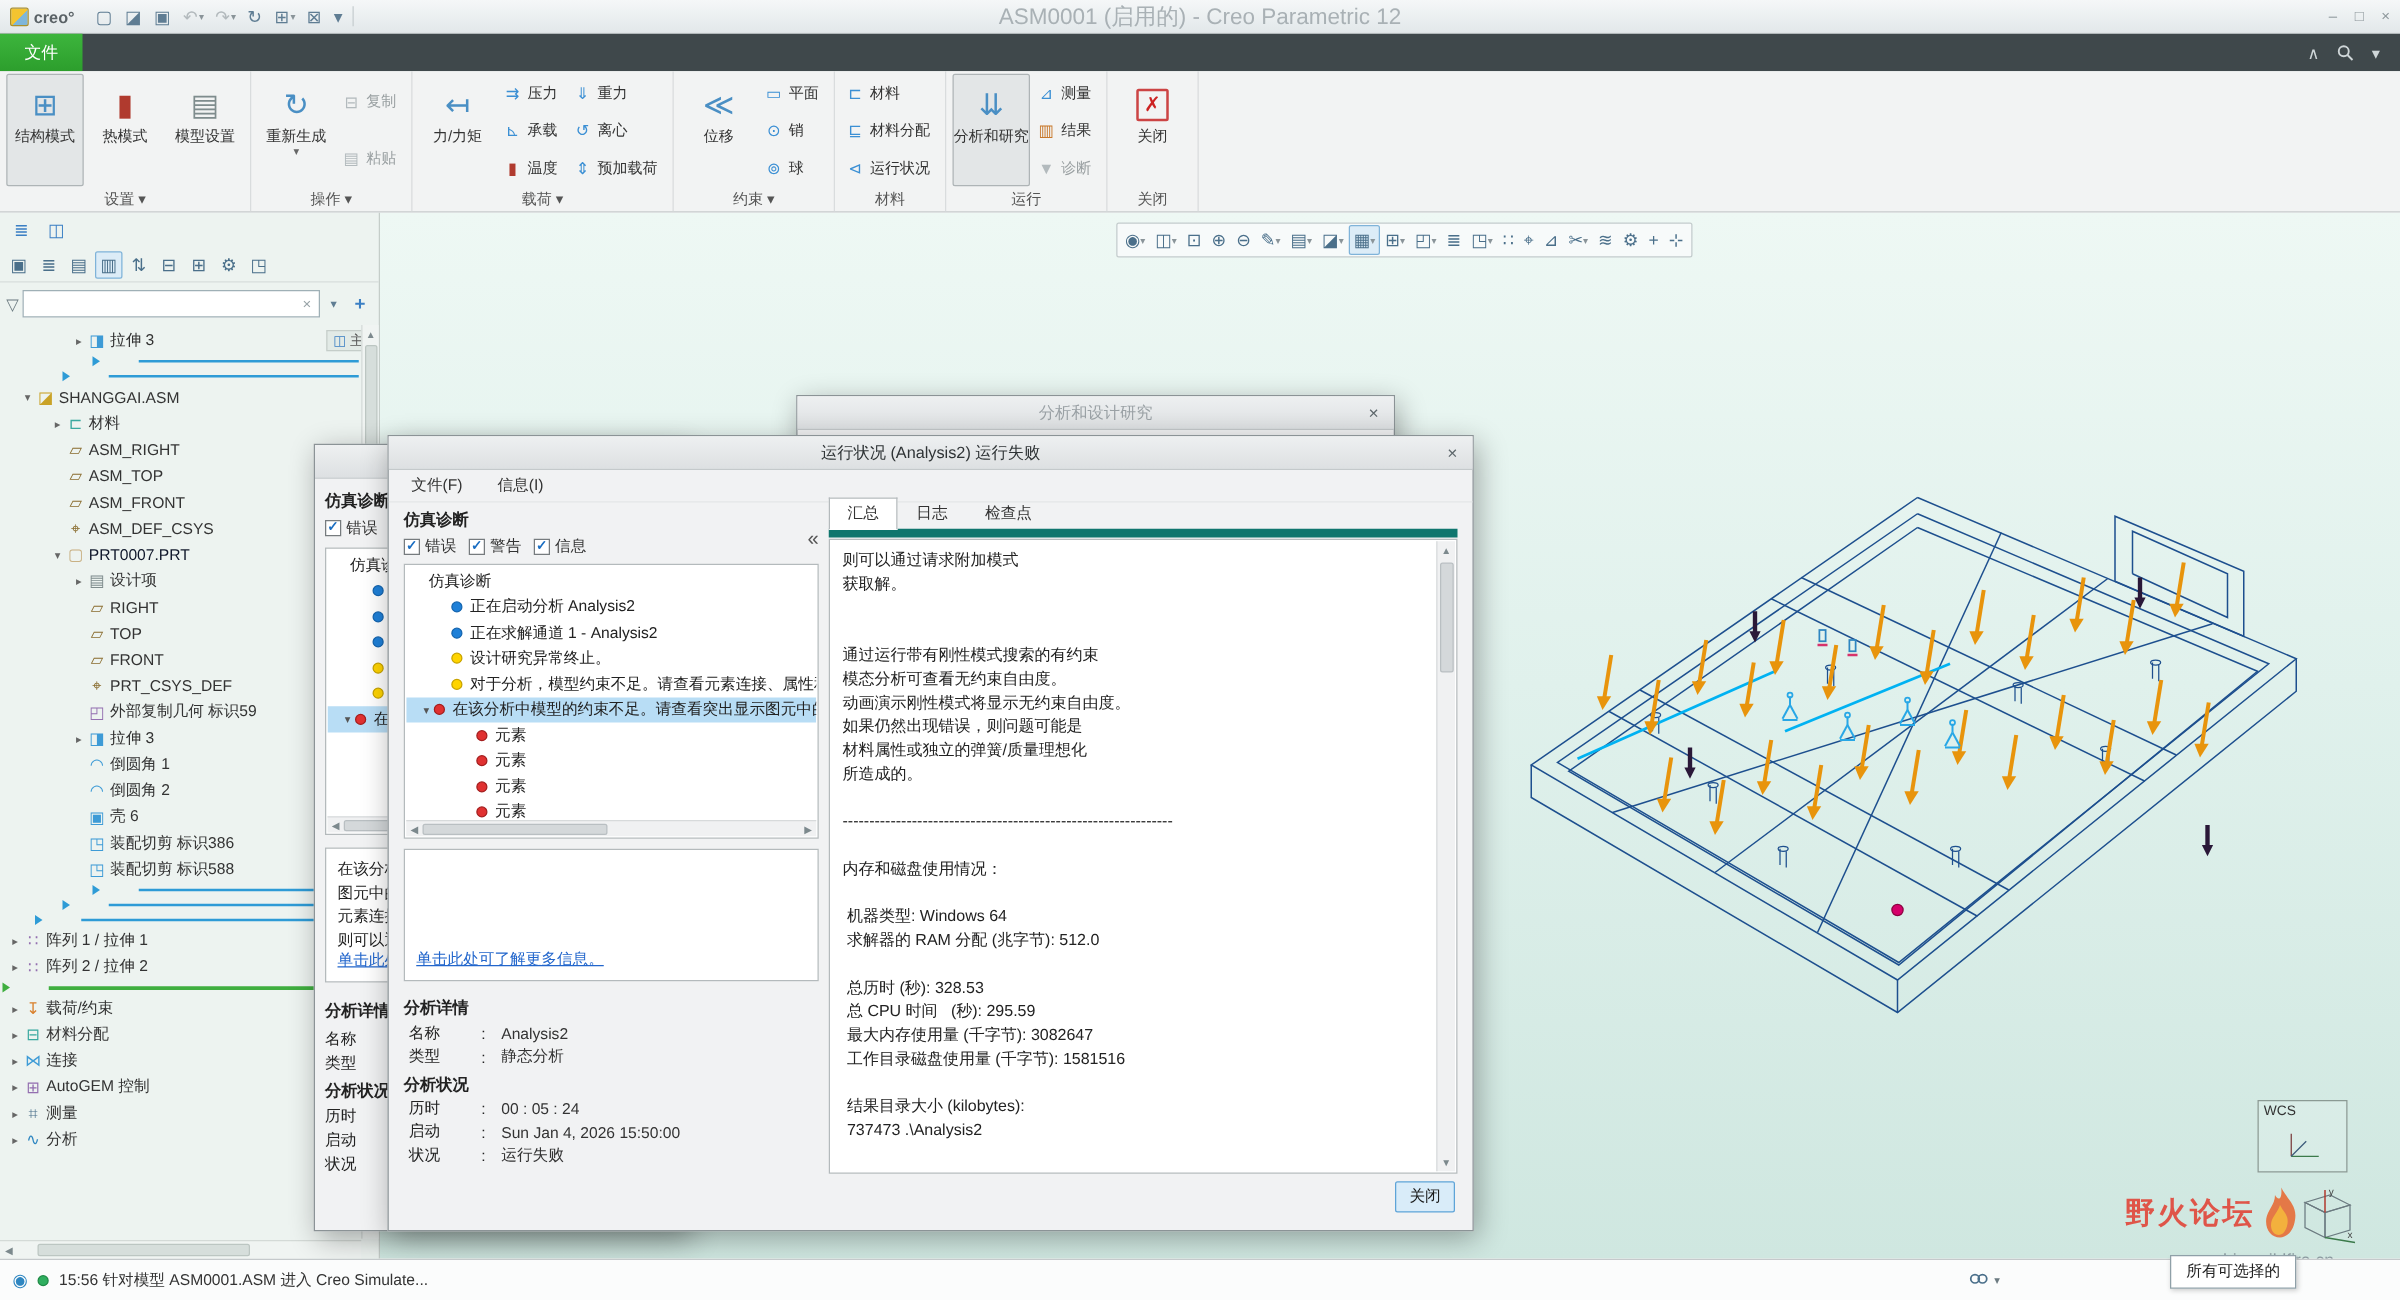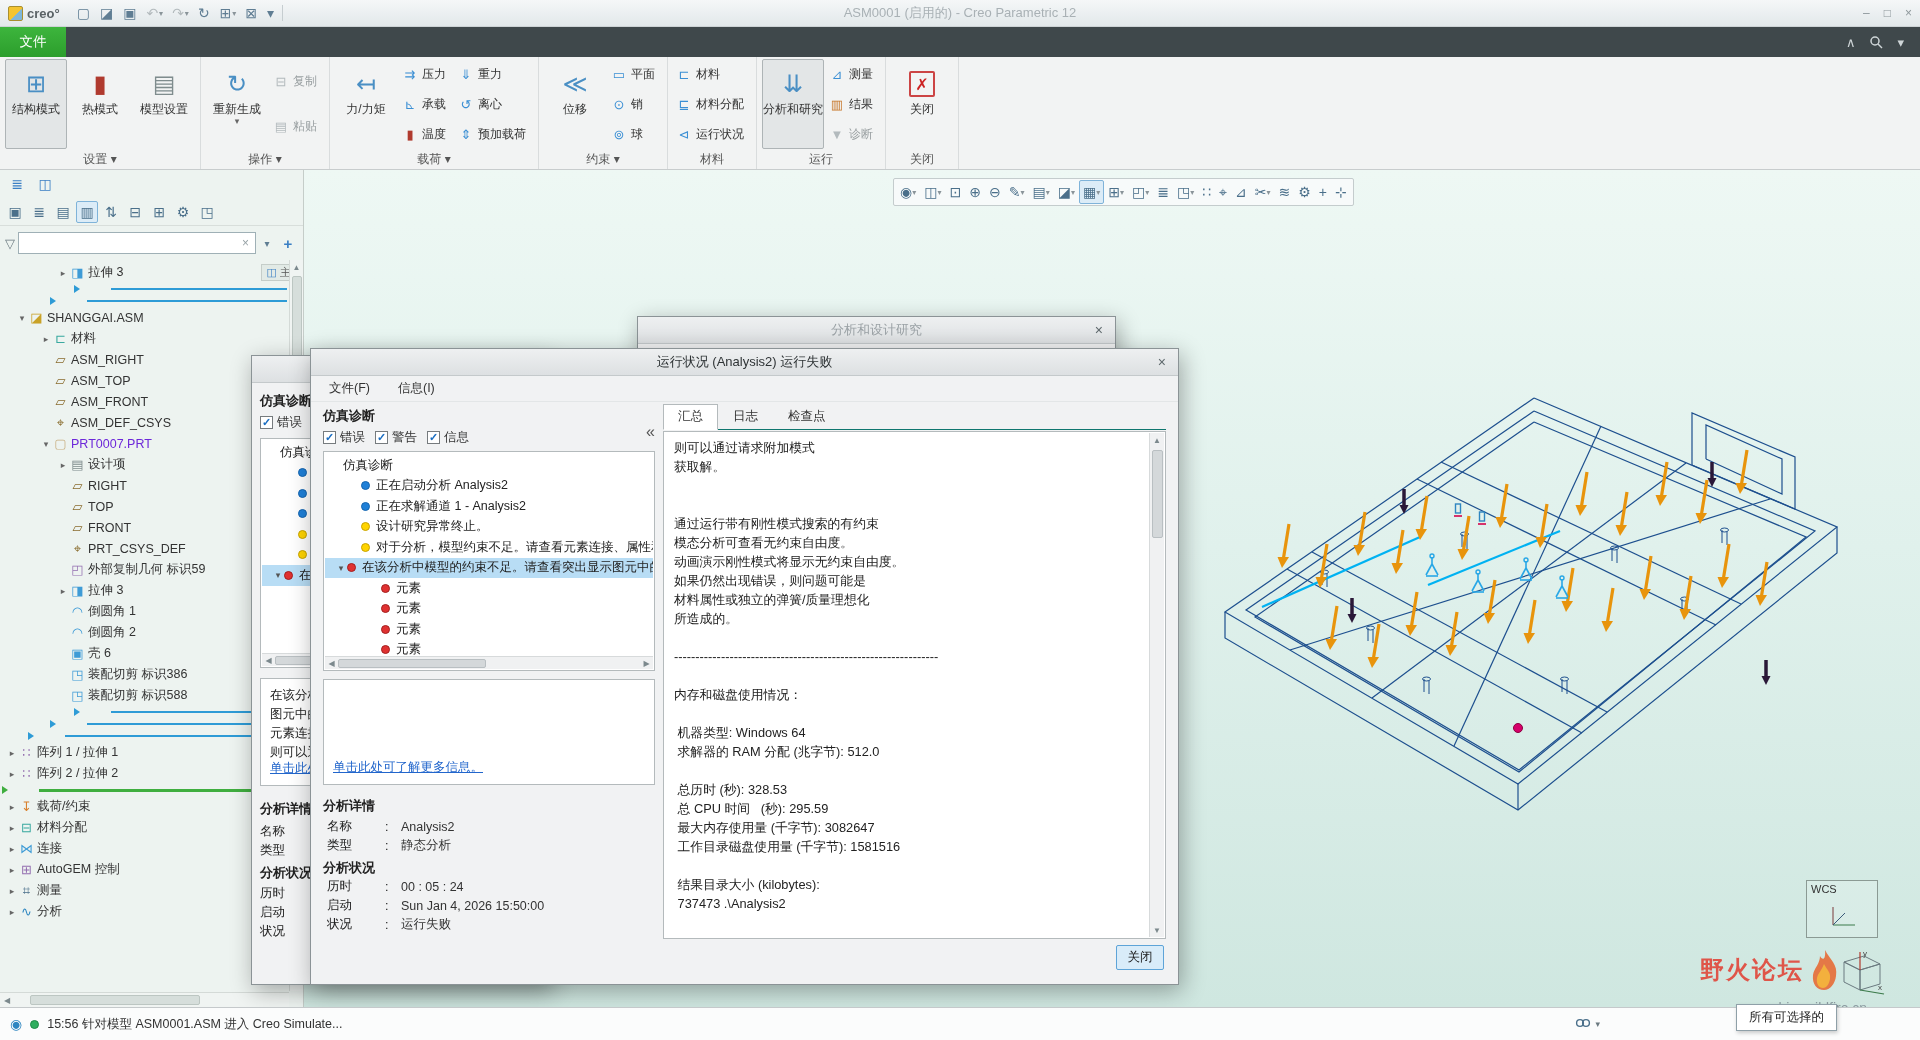--- a/index.html
+++ b/index.html
@@ -9,21 +9,21 @@
 
 .titlebar{position:absolute;left:0;top:0;width:1920px;height:27px;background:linear-gradient(#f5f7f8,#e2e8ea);border-bottom:1px solid #cdd3d5;display:flex;align-items:center;padding:0 8px;z-index:20}
 .logo{display:flex;align-items:center;gap:4px;margin-right:14px}
 .logo-cube{width:15px;height:15px;background:linear-gradient(135deg,#f4c430 0 55%,#7fb6d9 55% 100%);border:1px solid #a98f2f;border-radius:2px}
 .logo-text{font-size:13px;color:#5a6266;font-weight:bold}
 .qa{display:flex;align-items:center;gap:3px}
 .qa-btn{display:inline-flex;align-items:center;height:20px;padding:0 3px;font-size:14px;color:#5f7d93;border-radius:2px}
 .qa-btn .dd{font-size:8px;color:#8a9499;margin-left:1px}
 .qa-btn.dis{color:#b3babd}
 .qa-sep{width:1px;height:16px;background:#c6cdd0;margin:0 4px}
-.win-title{position:absolute;left:0;right:0;text-align:center;color:#a9b1b5;font-size:13px;pointer-events:none}
+.win-title{position:absolute;left:0;right:0;text-align:center;color:#a9b1b5;font-size:18px;pointer-events:none}
 .win-ctl{margin-left:auto;display:flex;gap:14px;color:#8d979b;font-size:12px;z-index:2}
 
 
 .tabbar{position:absolute;left:0;top:27px;width:1920px;height:30px;background:#3f484b;display:flex;align-items:stretch;z-index:20}
 .ftab{width:66px;background:linear-gradient(#3db53d,#2c9e2c);color:#fff;font-size:13.5px;display:flex;align-items:center;justify-content:center}
 .rtab2{padding:0 24px;color:#e8ecec;font-size:13.5px;display:flex;align-items:center}
 .rtab2.active{background:#f2f3f3;color:#2c9e2c}
 .tab-right{margin-left:auto;display:flex;align-items:center;gap:14px;padding-right:16px;color:#cfd6d8;font-size:13px}
 
 
@@ -76,21 +76,21 @@
 .trow{display:flex;align-items:center;height:21px;white-space:nowrap;font-size:12.5px;color:#333}
 .trow .ta{width:12px;font-size:9px;color:#666;text-align:center;flex:none}
 .trow .ti{width:17px;text-align:center;font-size:13px;flex:none}
 .trow .tl{padding-left:2px}
 .trow.bl{height:12px}
 .trow.bl::before{content:"";width:0;height:0;border-left:6px solid #2e9bd6;border-top:4px solid transparent;border-bottom:4px solid transparent}
 .trow.bl::after{content:"";flex:1;height:2px;background:#2e9bd6;margin-right:2px}
 .trow.gl{height:12px}
 .trow.gl::before{content:"";width:0;height:0;border-left:6px solid #3fae3f;border-top:4px solid transparent;border-bottom:4px solid transparent}
 .trow.gl::after{content:"";flex:1;height:3px;background:#3fae3f;margin-right:2px}
-.tl.muted{color:#6d28d9}
+.tl.muted{color:#0f172a}
 .ic-ext,.ic-rnd,.ic-shl,.ic-cut,.ic-con{color:#3e9bd6}
 .ic-asm{color:#c9a227}
 .ic-mat,.ic-mas{color:#3aa9a0}
 .ic-pln,.ic-csy{color:#8a6d2f}
 .ic-prt{color:#c9b184}
 .ic-di{color:#7f8c8d}
 .ic-cg,.ic-pat,.ic-agc{color:#946fb0}
 .ic-load{color:#d9812e}
 .ic-mea{color:#4a6f8a}
 .ic-ana{color:#2e86c1}
@@ -121,21 +121,21 @@
 .dot.y{display:inline-block;background:#ffd400;border:1px solid #c8a300}
 .dot.r{display:inline-block;background:#e03131;border:1px solid #a31f1f}
 .dhsb{position:absolute;left:1px;right:1px;bottom:1px;height:13px;background:#f0f1f2;border-top:1px solid #d7dadb;display:flex;align-items:center}
 .dhsb .arr{width:13px;text-align:center;font-size:8px;color:#7c898d}
 .dhsb .thumb{width:45%;height:9px;background:#d4d8da;border:1px solid #b9bfc2;border-radius:2px}
 .msg{font-size:12.5px;line-height:19px;color:#222;padding:7px 9px;white-space:pre-line}
 .lnk{position:absolute;left:9px;bottom:8px;color:#2266cc;text-decoration:underline;font-size:12.5px}
 .kv{display:flex;font-size:12.5px;height:19px;align-items:center}
 .kv .dk{width:58px;color:#222}
 .kv .ds{width:16px;color:#222}
-.rtabs{display:flex;align-items:flex-end;height:25px;border-bottom:1px solid #0f766e}
+.rtabs{display:flex;align-items:flex-end;height:25px;border-bottom:7px solid #0f766e}
 .rtab{padding:3px 14px 4px 14px;font-size:12.5px;color:#333;border:1px solid transparent;margin-bottom:-1px}
 .rtab.active{background:#fff;border-color:#b4babc;border-bottom-color:#fff}
 .sumwrap{position:absolute;background:#fff;border:1px solid #b4babc}
 .sum{position:absolute;inset:6px 22px 4px 10px;font-size:12.8px;line-height:19px;color:#222;white-space:pre;overflow:hidden;font-family:"Liberation Sans",sans-serif}
 .sum-vsb{position:absolute;right:1px;top:1px;bottom:1px;width:15px;background:#f0f1f2;border-left:1px solid #d7dadb;display:flex;flex-direction:column;align-items:center}
 .sum-vsb .arr{height:14px;font-size:8px;color:#7c898d;display:flex;align-items:center}
 .sum-vsb .thumb{width:11px;height:88px;background:#d4d8da;border:1px solid #b9bfc2;border-radius:2px;margin-top:3px}
 .btn-close{position:absolute;right:14px;bottom:14px;width:48px;height:25px;background:#d9ecf9;border:1px solid #5ea4d8;font-size:12.5px;color:#1a1a1a;display:flex;align-items:center;justify-content:center;border-radius:2px}
 .collapse-ch{position:absolute;font-size:16px;color:#555}
 

